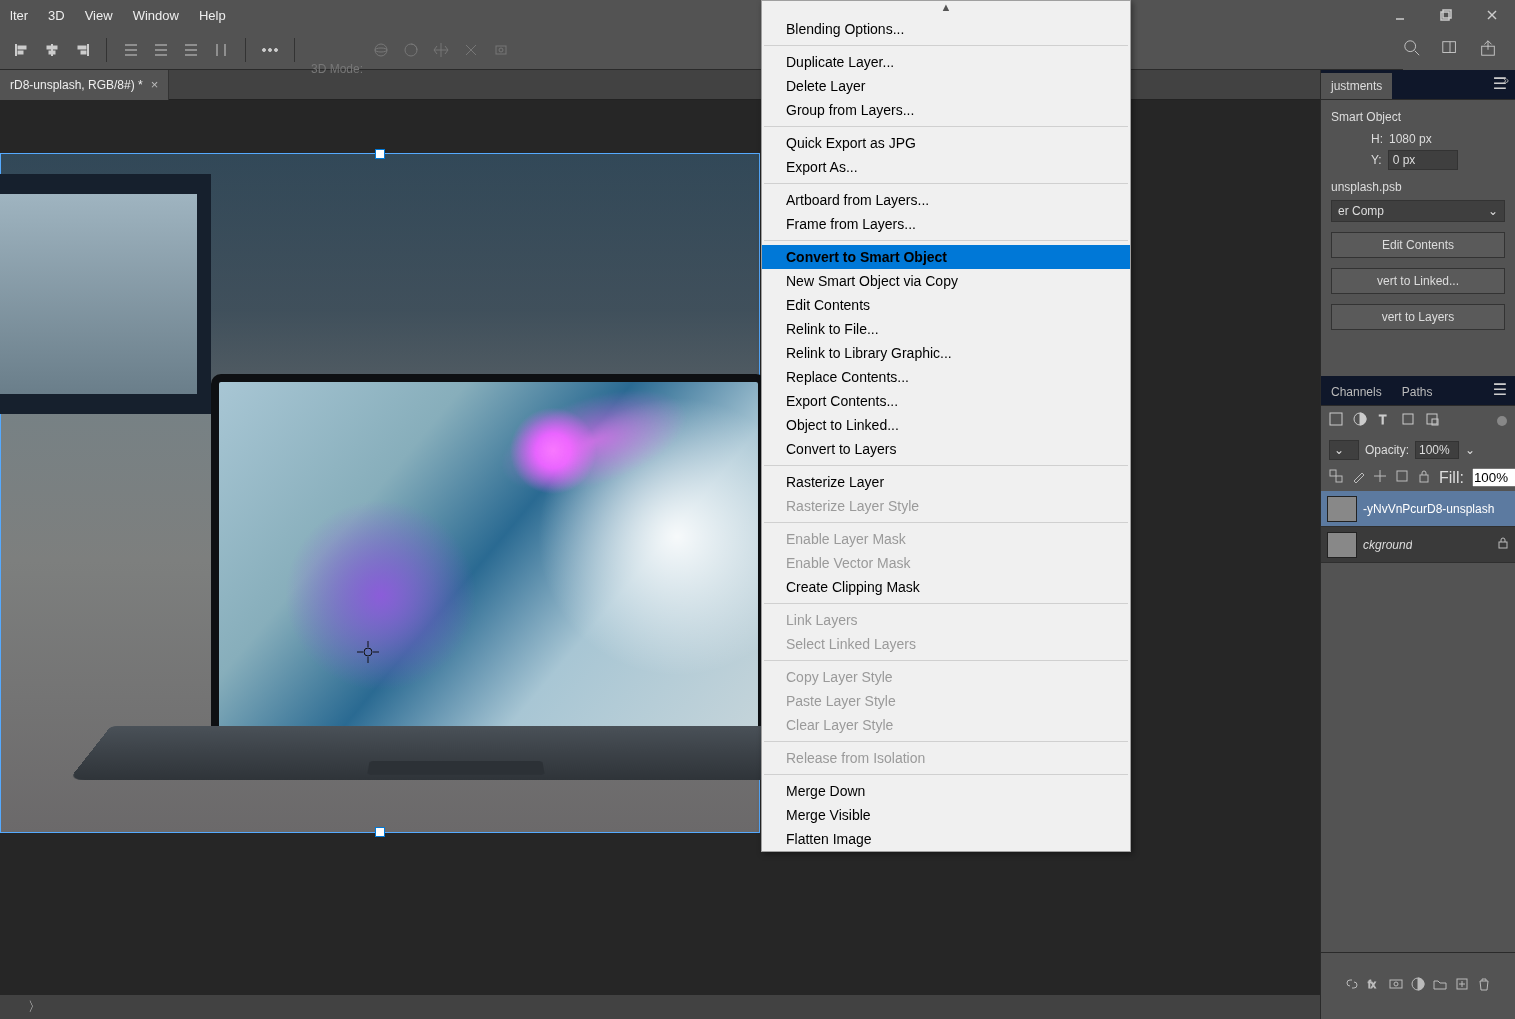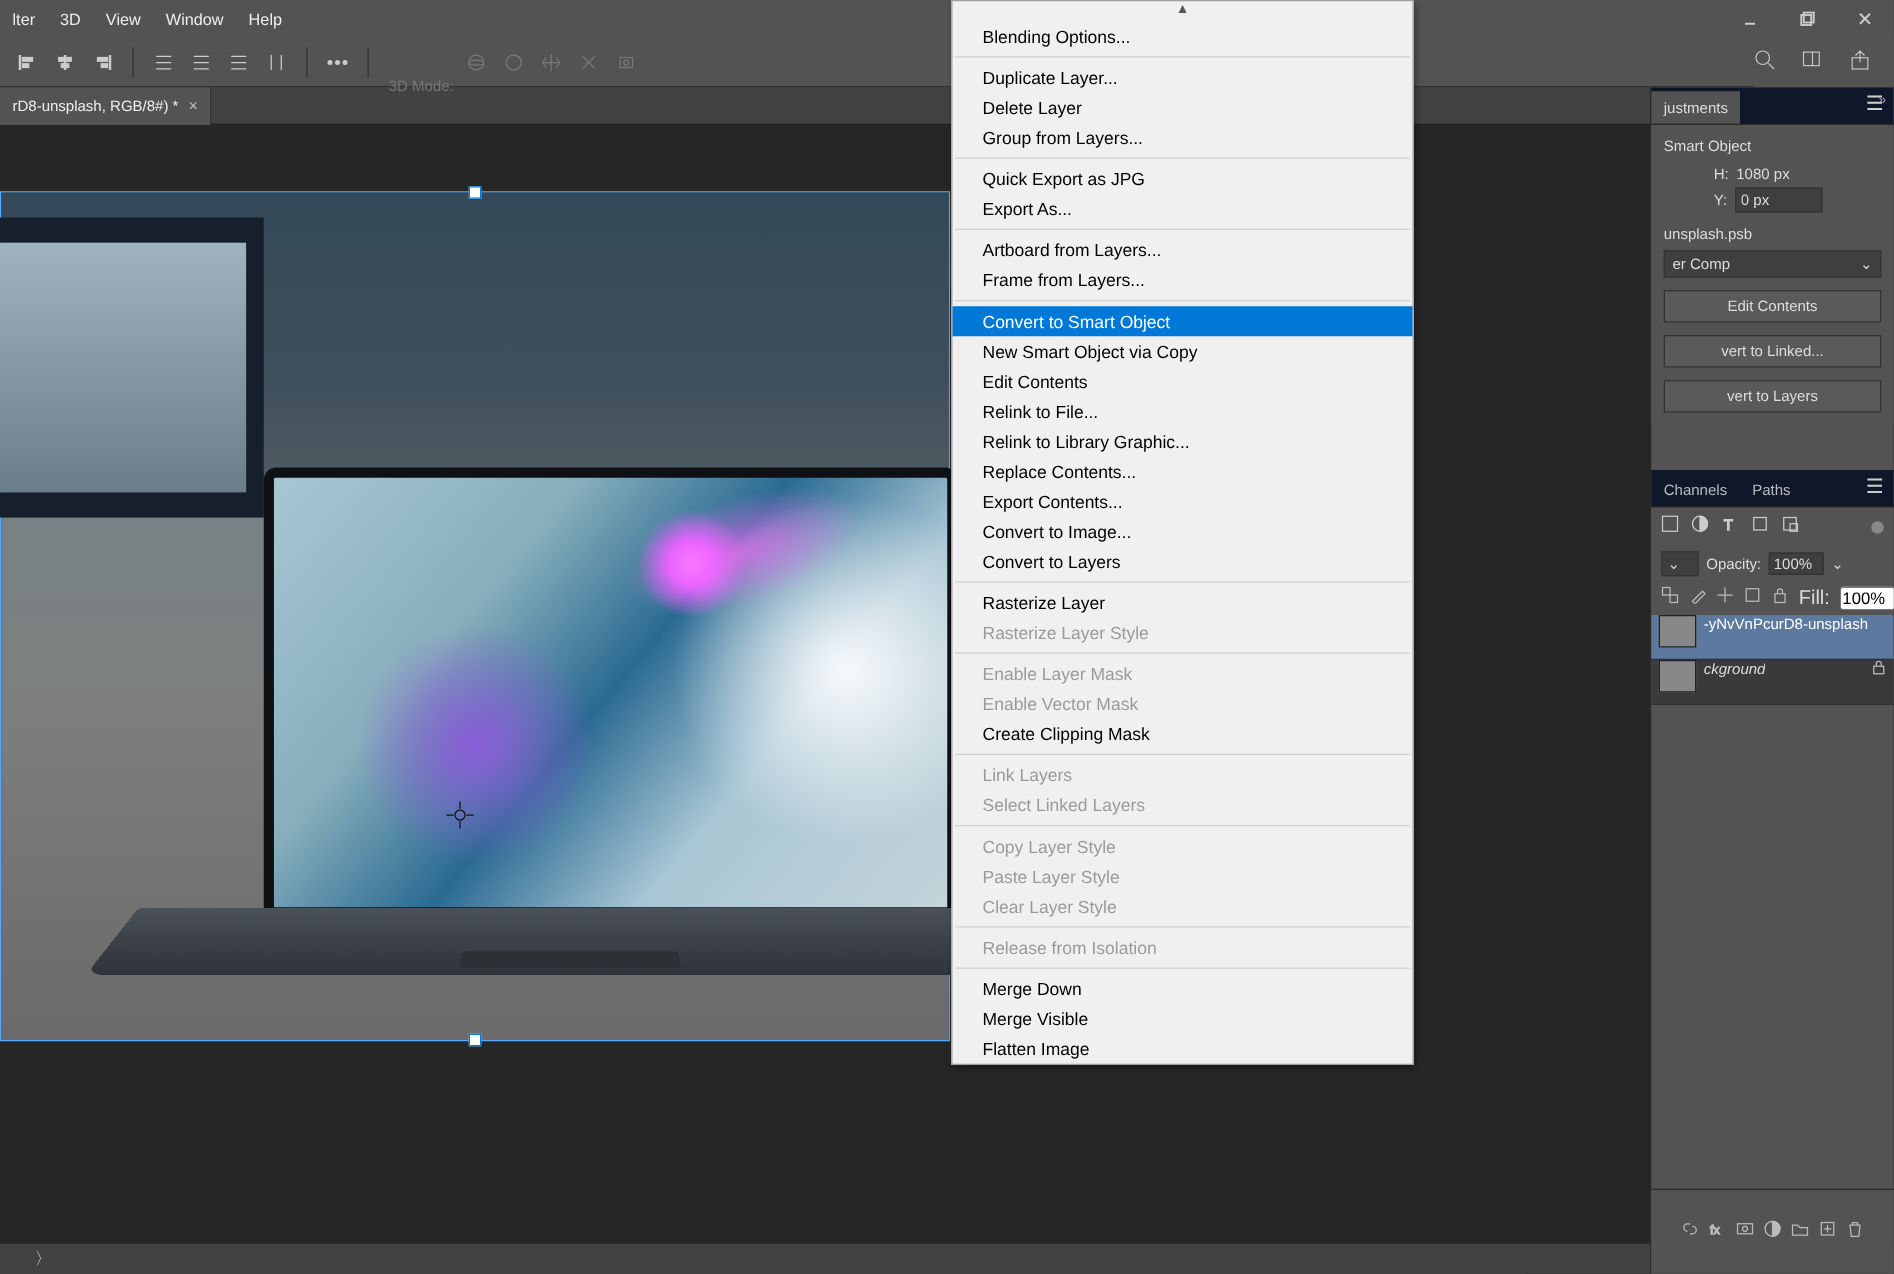--- a/index.html
+++ b/index.html
@@ -60,21 +60,21 @@
   .window-frame { position:absolute; left:-30px; top:20px; width:240px; height:240px; border: 20px solid #16202d; border-right-width: 14px; background: linear-gradient(180deg,#9fb4c0,#6a7e8a); }
   
   
   .status-bar { position:absolute; left:0; bottom:0; height:24px; background:#424242; width:100%; display:flex; align-items:center; padding-left:28px;}
   .status-bar .chevron { color:#ccc; font-size:13px; }
   
   
   .context-menu { position: absolute; left: 761px; top: 0; width: 370px; background: #f0f0f0; color: #000; border: 1px solid #a0a0a0; box-shadow: 2px 2px 6px rgba(0,0,0,0.4); font-size: 14px; z-index: 100; }
   .context-menu .scroll-arrow { text-align: center; height: 16px; line-height: 12px; color: #555; font-size: 11px; }
   .context-menu .cm-item { padding: 2px 24px; line-height: 20px; cursor: default; white-space: nowrap; }
-  .context-menu .cm-item.highlighted { background: #0078d7; color: #ffffff; }
+  .context-menu .cm-item.highlighted { background: #0078d7; color: #000000; font-weight: bold; }
   .context-menu .cm-item.disabled { color: #9a9a9a; }
   .context-menu .cm-sep { height: 1px; background: #d0d0d0; margin: 4px 2px; }
   
   
   .right-column { position: absolute; right: 0; top: 70px; width: 195px; bottom: 0; background: #535353; border-left: 1px solid #2a2a2a; display:flex; flex-direction:column; }
   .right-column .chev-expand { position:absolute; top:4px; right:6px; color:#aaa; font-size:11px;}
   
   .panel-tabs { display:flex; height:30px; align-items:flex-end; border-bottom:1px solid #2a2a2a; background:#0f172a;}
   .panel-tabs .tab { padding: 6px 10px; font-size:12px; color:#ddd; background:#535353; }
   .panel-tabs .tab.inactive { background:transparent; color:#bbb;}
@@ -93,21 +93,21 @@
   .layers-filters svg { width:14px; height:14px; stroke:#ccc; fill:none;}
   .layers-filters .dot { width:10px; height:10px; border-radius:50%; background:#888; margin-left:auto;}
   .layer-ctrl-row { display:flex; align-items:center; padding:4px 8px; gap:6px; font-size:12px;}
   .layer-ctrl-row .dd { background:#3f3f3f; border:1px solid #333; padding:2px 4px; display:flex; align-items:center; gap:4px; min-width:30px;}
   .layer-ctrl-row .lbl { color:#ddd; }
   .layer-ctrl-row input { width:44px; background:#3f3f3f; border:1px solid #333; color:#ddd; padding:1px 3px; font-size:12px;}
   .lock-row { display:flex; align-items:center; padding:4px 8px; gap:8px;}
   .lock-row svg { width:14px; height:14px; stroke:#bbb; fill:none;}
   
   .layer-list { background:#3a3a3a; }
-  .layer-row { display:flex; height:36px; padding:0 6px; gap:6px; font-size:12px; border-bottom:1px solid #2f2f2f;}
+  .layer-row { display:flex; align-items:center; height:36px; padding:0 6px; gap:6px; font-size:12px; border-bottom:1px solid #2f2f2f;}
   .layer-row.selected { background:#5c7aa0; color:#fff;}
   .layer-row .thumb { width:30px; height:26px; background:#888; border:1px solid #222;}
   .layer-row .lock { margin-left:auto; }
   .layer-row .name { overflow:hidden; text-overflow:ellipsis; white-space:nowrap;}
   .layer-row .name.italic { font-style:italic; }
   
   .layers-footer { display:flex; gap:8px; padding:24px; justify-content:space-between; border-top:1px solid #2a2a2a; background:#535353; margin-top:auto;}
   .layers-footer svg { width:14px; height:14px; stroke:#bbb; fill:none;}
 </style>
 </head>
@@ -296,21 +296,21 @@
     <div class="cm-item">Artboard from Layers...</div>
     <div class="cm-item">Frame from Layers...</div>
     <div class="cm-sep"></div>
     <div class="cm-item highlighted">Convert to Smart Object</div>
     <div class="cm-item">New Smart Object via Copy</div>
     <div class="cm-item">Edit Contents</div>
     <div class="cm-item">Relink to File...</div>
     <div class="cm-item">Relink to Library Graphic...</div>
     <div class="cm-item">Replace Contents...</div>
     <div class="cm-item">Export Contents...</div>
-    <div class="cm-item">Convert to Image...</div>
+    <div class="cm-item">Object to Linked...</div>
     <div class="cm-item">Convert to Layers</div>
     <div class="cm-sep"></div>
     <div class="cm-item">Rasterize Layer</div>
     <div class="cm-item disabled">Rasterize Layer Style</div>
     <div class="cm-sep"></div>
     <div class="cm-item disabled">Enable Layer Mask</div>
     <div class="cm-item disabled">Enable Vector Mask</div>
     <div class="cm-item">Create Clipping Mask</div>
     <div class="cm-sep"></div>
     <div class="cm-item disabled">Link Layers</div>

